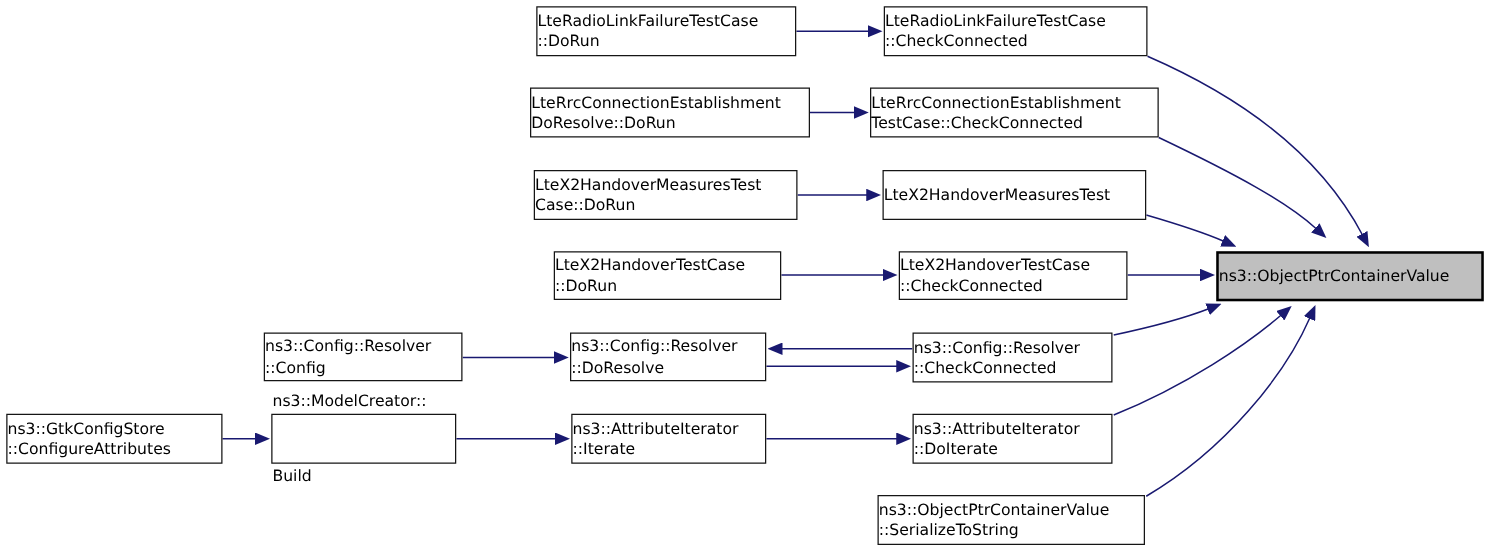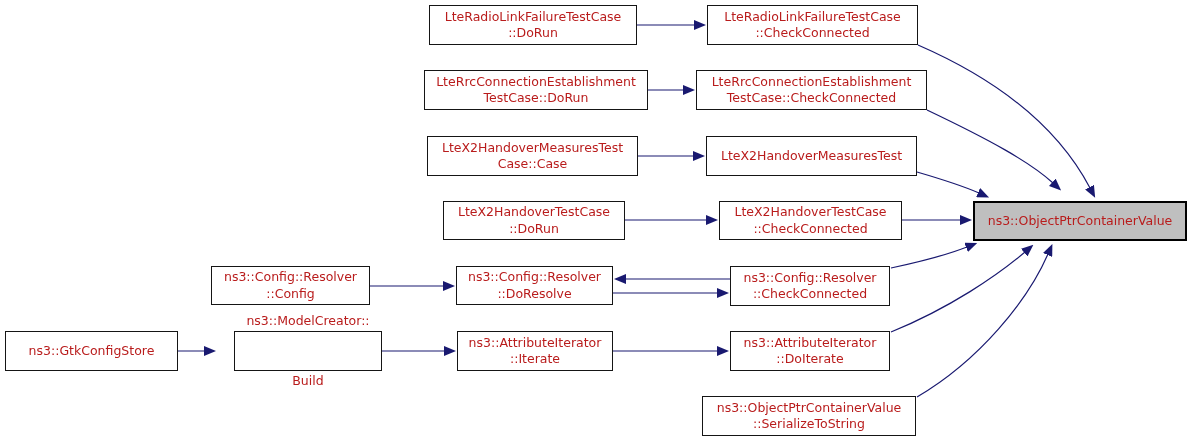--- a/index.html
+++ b/index.html
@@ -21,24 +21,24 @@
     position: absolute;
     left: 0;
     top: 0;
     pointer-events: none;
   }
   .node {
     position: absolute;
     box-sizing: border-box;
     background: #ffffff;
     border: 1px solid #151515;
-    color: #b91c1c;
+    color: #000000;
     font-size: 12.5px;
     line-height: 16.5px;
-    text-align: center;
+    text-align: left;
     display: flex;
     flex-direction: column;
     justify-content: center;
     white-space: nowrap;
     cursor: pointer;
   }
   .node.highlight {
     background: #bfbfbf;
     border: 2px solid #000000;
     cursor: default;
@@ -81,29 +81,29 @@
       <div class="node" style="left: 429px; top: 5px; width: 208px; height: 40px;">
         <span>LteRadioLinkFailureTestCase</span>
         <span>::DoRun</span>
       </div>
       <div class="node" style="left: 707px; top: 5px; width: 211px; height: 40px;">
         <span>LteRadioLinkFailureTestCase</span>
         <span>::CheckConnected</span>
       </div>
       <div class="node" style="left: 424px; top: 70px; width: 224px; height: 40px;">
         <span>LteRrcConnectionEstablishment</span>
-        <span>TestCase::DoRun</span>
+        <span>DoResolve::DoRun</span>
       </div>
       <div class="node" style="left: 696px; top: 70px; width: 231px; height: 40px;">
         <span>LteRrcConnectionEstablishment</span>
         <span>TestCase::CheckConnected</span>
       </div>
       <div class="node" style="left: 427px; top: 136px; width: 211px; height: 40px;">
         <span>LteX2HandoverMeasuresTest</span>
-        <span>Case::Case</span>
+        <span>Case::DoRun</span>
       </div>
       <div class="node" style="left: 706px; top: 136px; width: 211px; height: 40px;">
         <span>LteX2HandoverMeasuresTest</span>
       </div>
       <div class="node" style="left: 443px; top: 201px; width: 182px; height: 39px;">
         <span>LteX2HandoverTestCase</span>
         <span>::DoRun</span>
       </div>
       <div class="node" style="left: 719px; top: 201px; width: 183px; height: 39px;">
         <span>LteX2HandoverTestCase</span>
@@ -116,22 +116,23 @@
       <div class="node" style="left: 456px; top: 266px; width: 157px; height: 39px;">
         <span>ns3::Config::Resolver</span>
         <span>::DoResolve</span>
       </div>
       <div class="node" style="left: 730px; top: 266px; width: 160px; height: 40px;">
         <span>ns3::Config::Resolver</span>
         <span>::CheckConnected</span>
       </div>
       <div class="node" style="left: 5px; top: 331px; width: 173px; height: 40px;">
         <span>ns3::GtkConfigStore</span>
+        <span>::ConfigureAttributes</span>
       </div>
-      <div class="node" style="left: 234px; top: 331px; width: 148px; height: 40px; gap: 44px;">
+      <div class="node" style="left: 217px; top: 331px; width: 148px; height: 40px; gap: 44px;">
         <span>ns3::ModelCreator::</span>
         <span>Build</span>
       </div>
       <div class="node" style="left: 457px; top: 331px; width: 156px; height: 40px;">
         <span>ns3::AttributeIterator</span>
         <span>::Iterate</span>
       </div>
       <div class="node" style="left: 730px; top: 331px; width: 160px; height: 40px;">
         <span>ns3::AttributeIterator</span>
         <span>::DoIterate</span>

